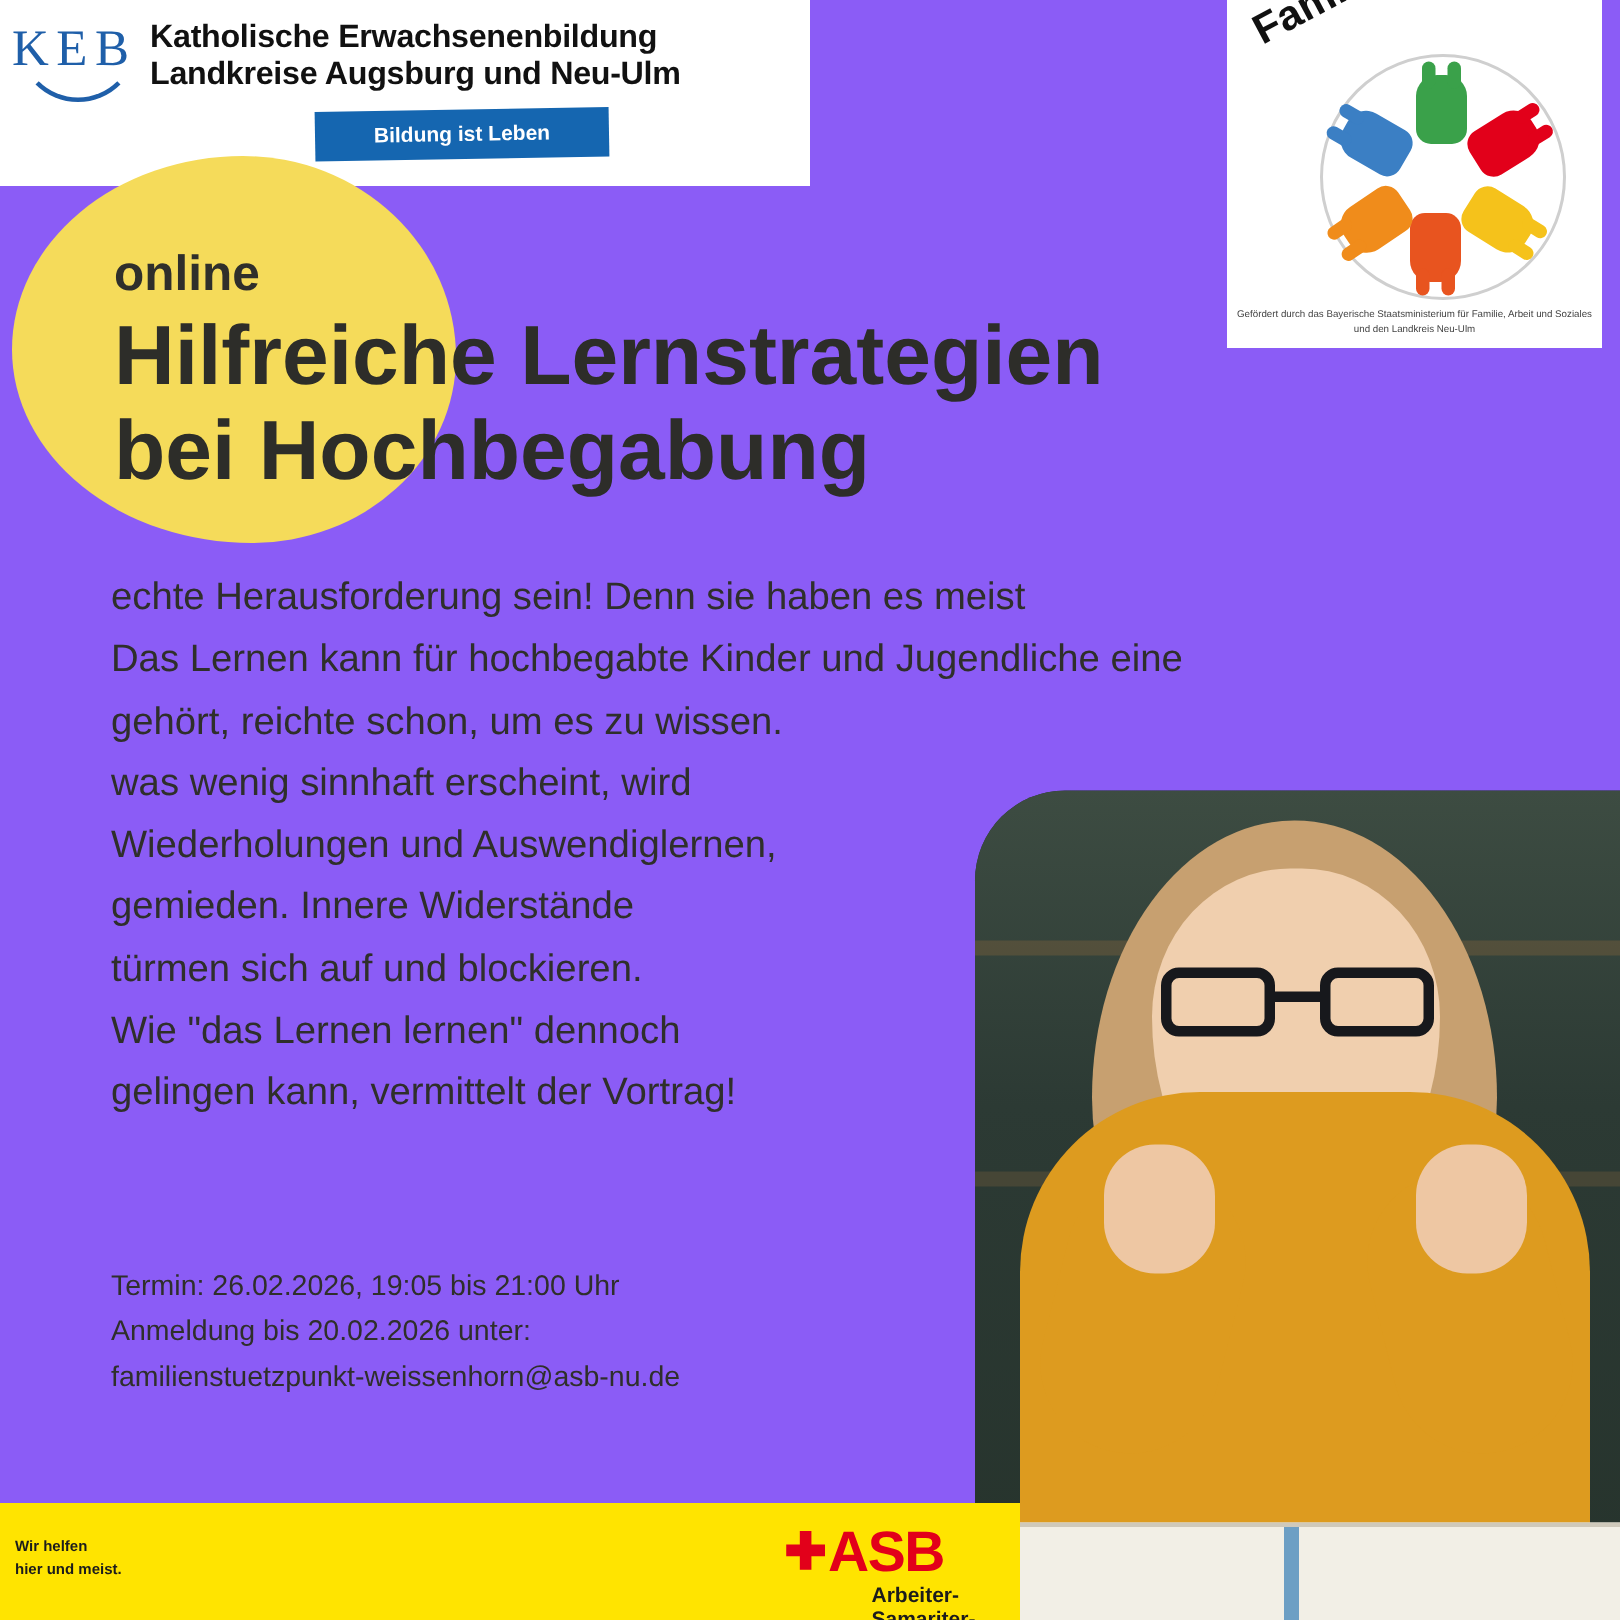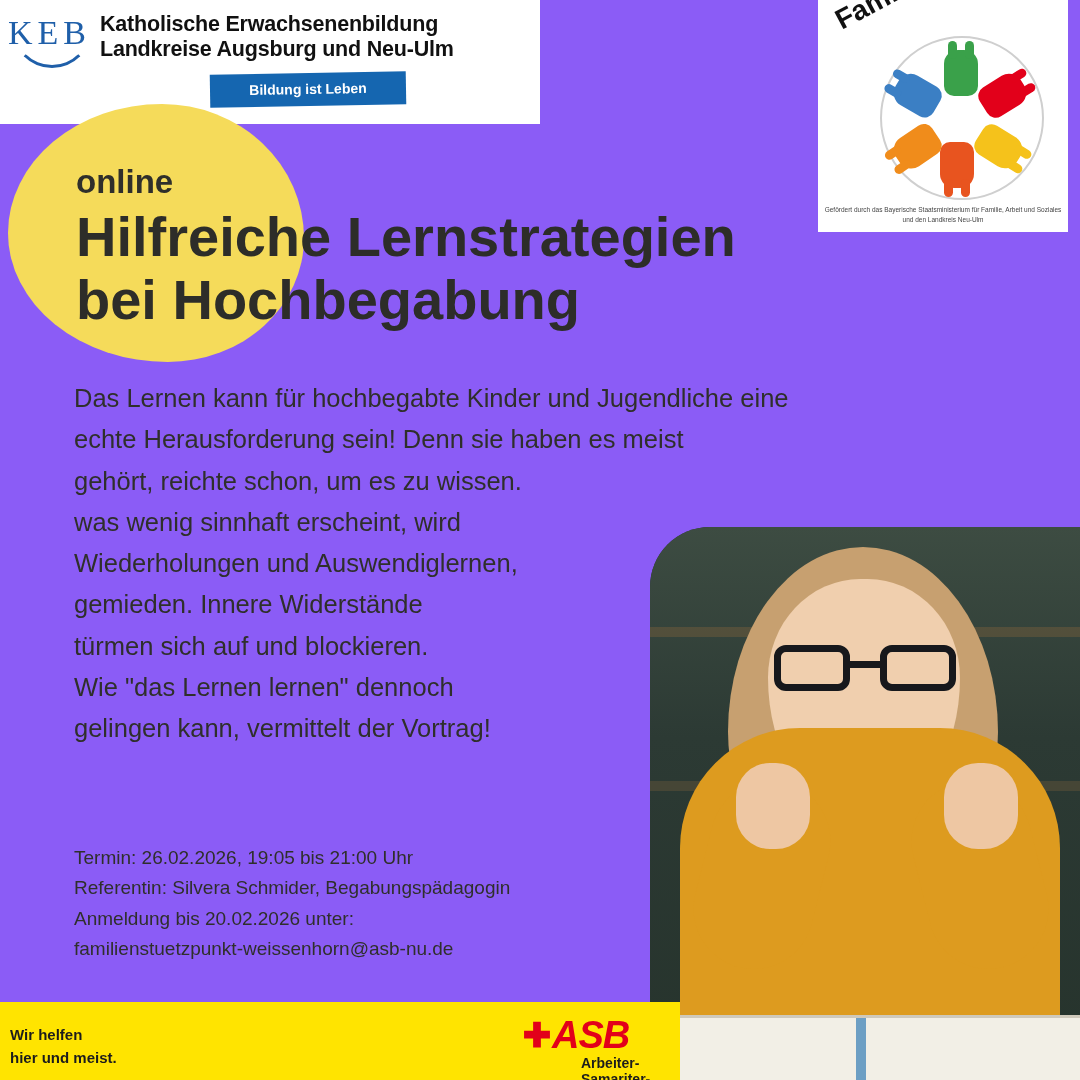--- a/index.html
+++ b/index.html
@@ -335,21 +335,21 @@
     width: 680px;
     height: 78px;
     background: #ffe400;
   }
   .asb-claim {
     position: absolute;
     left: 10px;
     top: 22px;
     font-family: "Liberation Sans", sans-serif;
     font-weight: bold;
-    font-size: 15px;
+    font-size: 10px;
     line-height: 1.5;
     color: #1c1c1c;
   }
   .asb-logo {
     position: absolute;
     left: 520px;
     top: 12px;
     width: 150px;
     height: 56px;
   }
@@ -365,21 +365,20 @@
     font-size: 34px;
     line-height: 34px;
     text-align: center;
   }
   .asb-name {
     position: absolute;
     left: 32px;
     top: 0;
     font-family: "Liberation Sans", sans-serif;
     font-weight: bold;
-    font-style: italic;
     font-size: 38px;
     color: #e2001a;
     letter-spacing: -1px;
   }
   .asb-sub {
     position: absolute;
     left: 34px;
     top: 41px;
     font-family: "Liberation Sans", sans-serif;
     font-weight: bold;
@@ -427,34 +426,33 @@
 
   <div class="headline-wrap">
     <div class="eyebrow">online</div>
     <div class="headline">
       <div>Hilfreiche Lernstrategien</div>
       <div>bei Hochbegabung</div>
     </div>
   </div>
 
   <div class="body-copy">
+    <p>echte Herausforderung sein! Denn sie haben es meist</p>
     <p>Das Lernen kann für hochbegabte Kinder und Jugendliche eine</p>
-    <p>echte Herausforderung sein! Denn sie haben es meist</p>
     <p>gehört, reichte schon, um es zu wissen.</p>
     <p>was wenig sinnhaft erscheint, wird</p>
     <p>Wiederholungen und Auswendiglernen,</p>
     <p>gemieden. Innere Widerstände</p>
     <p>türmen sich auf und blockieren.</p>
     <p>Wie "das Lernen lernen" dennoch</p>
     <p>gelingen kann, vermittelt der Vortrag!</p>
   </div>
 
   <div class="details">
     <p>Termin: 26.02.2026, 19:05 bis 21:00 Uhr</p>
-    <p>Referentin: Silvera Schmider, Begabungspädagogin</p>
     <p>Anmeldung bis 20.02.2026 unter:</p>
     <p>familienstuetzpunkt-weissenhorn@asb-nu.de</p>
   </div>
 
   <div class="photo">
     <div class="shelf"></div>
     <div class="hair"></div>
     <div class="face"></div>
     <div class="glasses">
       <div class="lens l"></div>

